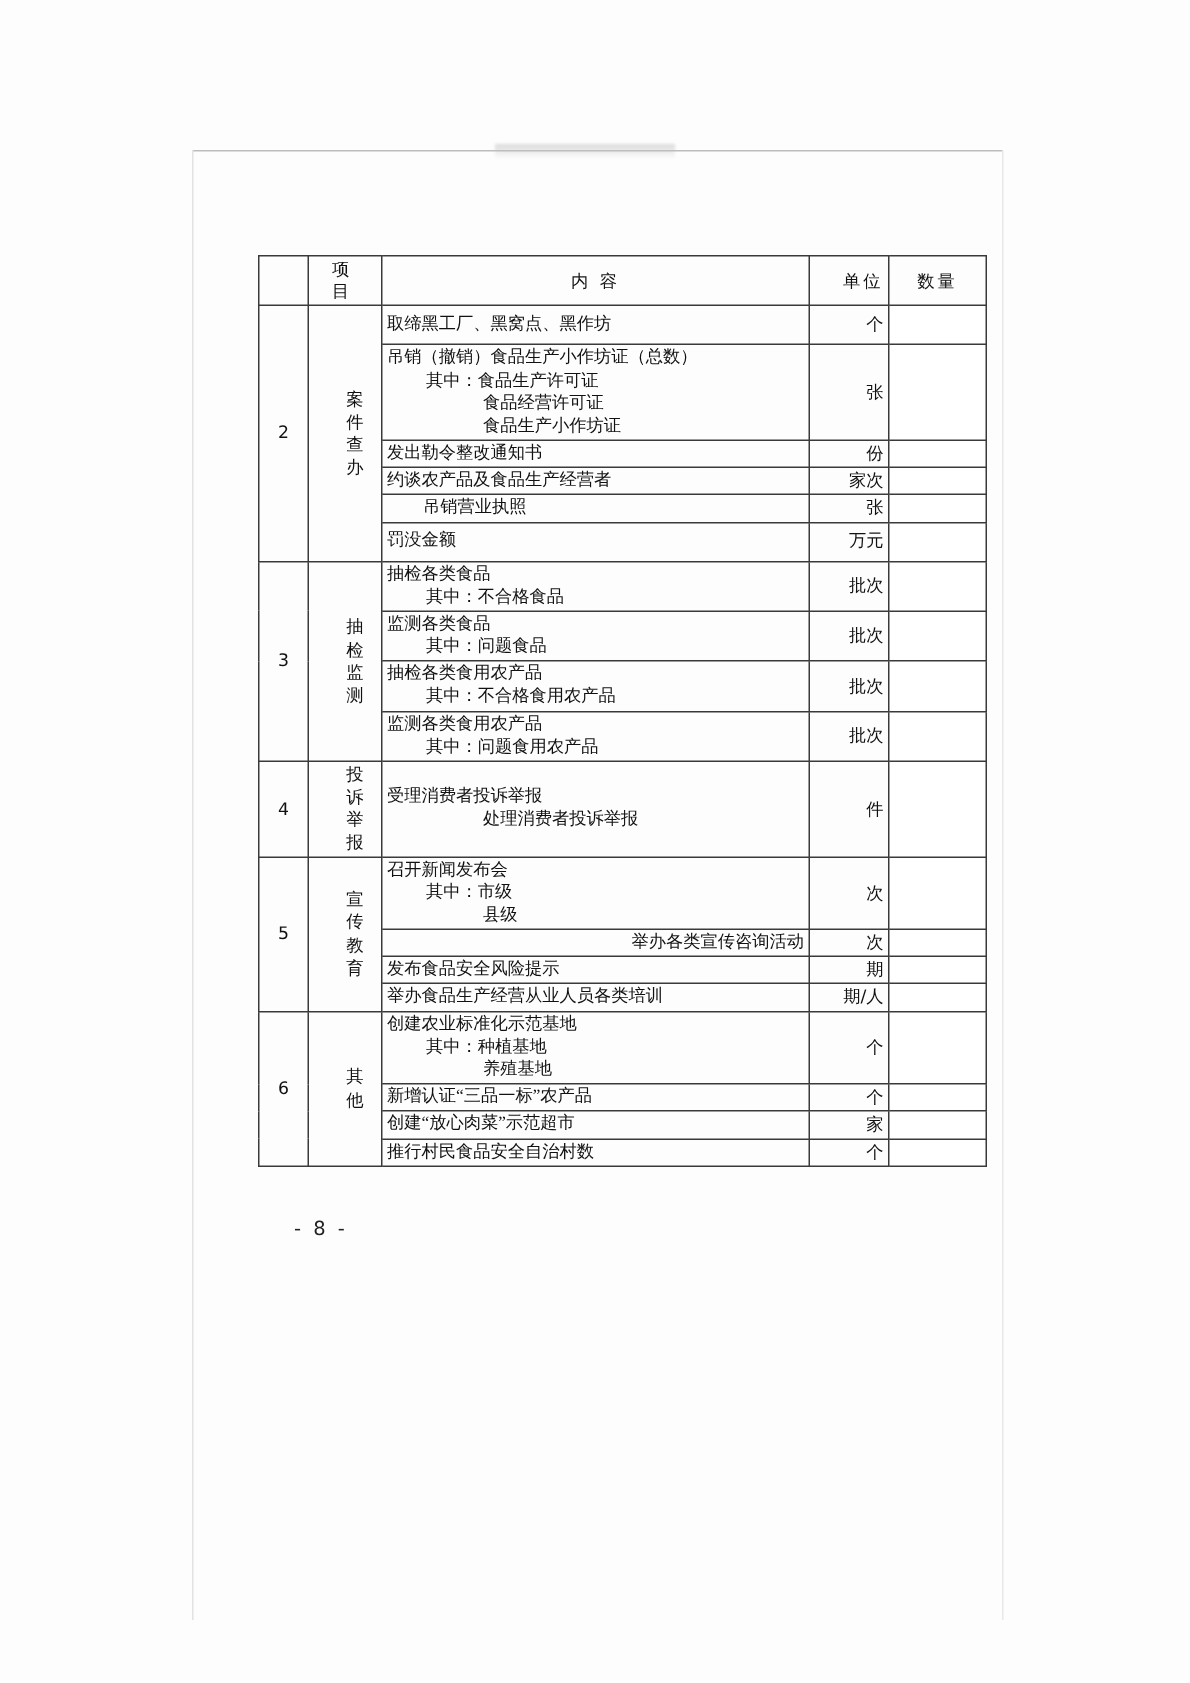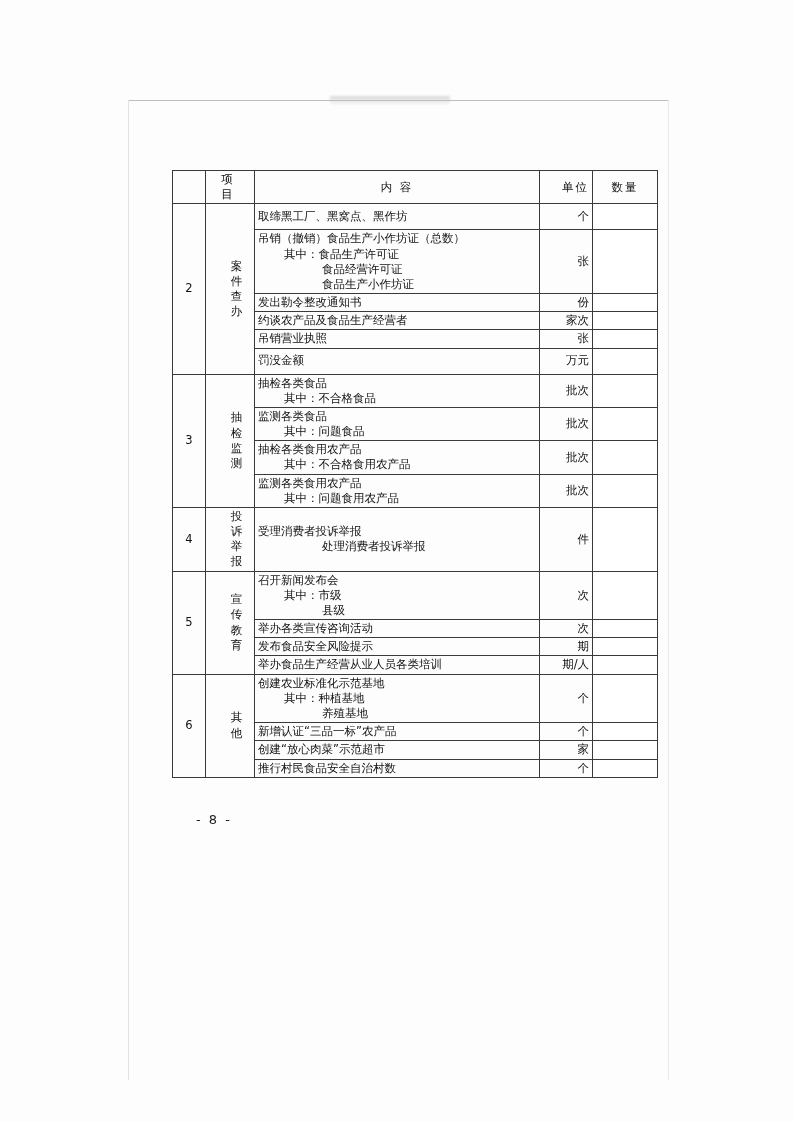--- a/index.html
+++ b/index.html
@@ -91,21 +91,21 @@
     line-height: 1.5;
   }
   .vert span { display: block; margin-left: 16px; }
 
   .row-tall { height: 30px; }
   .row-mid  { height: 26px; }
   .row-sm   { height: 17px; }
 
   .ind1 { display: block; padding-left: 26px; }
   .ind2 { display: block; padding-left: 64px; }
-  .multi { line-height: 1.30; }
+  .multi { line-height: 1.30; font-family: Liberation Serif, serif; }
 
   .qty { background: #ffffff; }
 
   .pagenum {
     position: absolute;
     left: 196px;
     top: 812px;
     font-size: 13px;
     letter-spacing: 2px;
     color: #222;
@@ -162,21 +162,21 @@
         </tr>
         <tr class="row-sm">
           <td class="c-body multi">
             <span style="display: block;">约谈农产品及食品生产经营者</span>
           </td>
           <td class="c-unit">家次</td>
           <td class="c-qty qty"></td>
         </tr>
         <tr class="row-sm">
           <td class="c-body multi">
-            <span style="display: block;">吊销营业执照</span>
+            <span style="display: block; margin-left: 24px;">吊销营业执照</span>
           </td>
           <td class="c-unit">张</td>
           <td class="c-qty qty"></td>
         </tr>
         <tr class="row-mid">
           <td class="c-body multi">
             <span style="display: block;">罚没金额</span>
           </td>
           <td class="c-unit">万元</td>
           <td class="c-qty qty"></td>
@@ -240,21 +240,21 @@
           <td class="c-body multi">
             <span style="display: block;">召开新闻发布会</span>
             <span class="ind1">其中：市级</span>
             <span class="ind2">县级</span>
           </td>
           <td class="c-unit">次</td>
           <td class="c-qty qty"></td>
         </tr>
         <tr class="row-sm">
           <td class="c-body multi">
-            <span style="display: block;">举办各类宣传咨询活动</span>
+            <span style="display: block; text-align: right;">举办各类宣传咨询活动</span>
           </td>
           <td class="c-unit">次</td>
           <td class="c-qty qty"></td>
         </tr>
         <tr class="row-sm">
           <td class="c-body multi">
             <span style="display: block;">发布食品安全风险提示</span>
           </td>
           <td class="c-unit">期</td>
           <td class="c-qty qty"></td>

